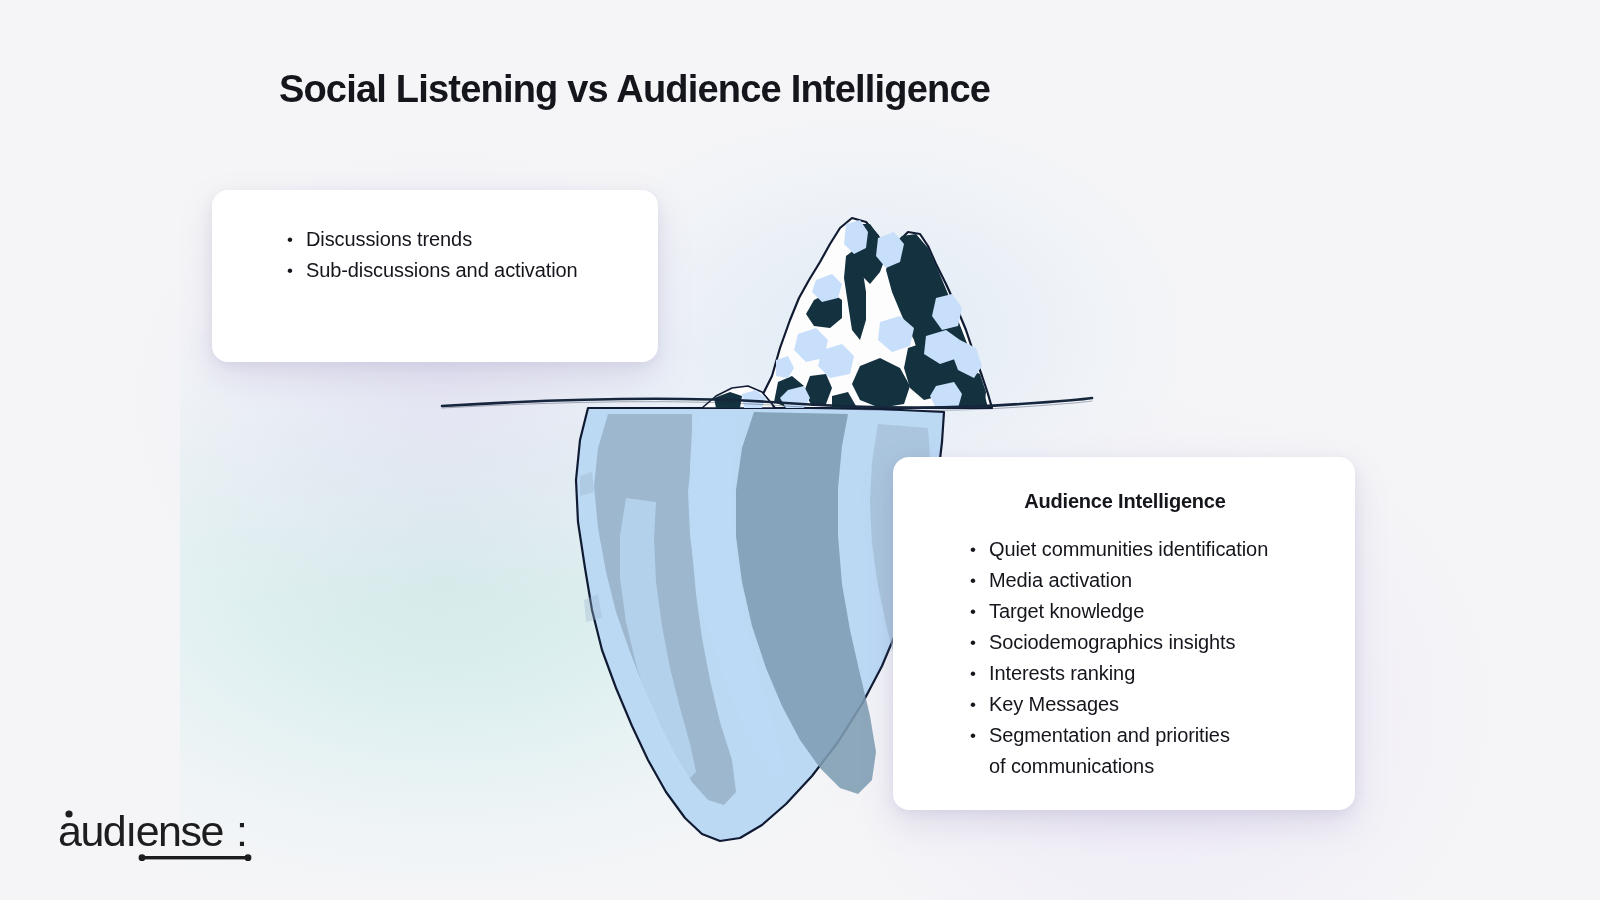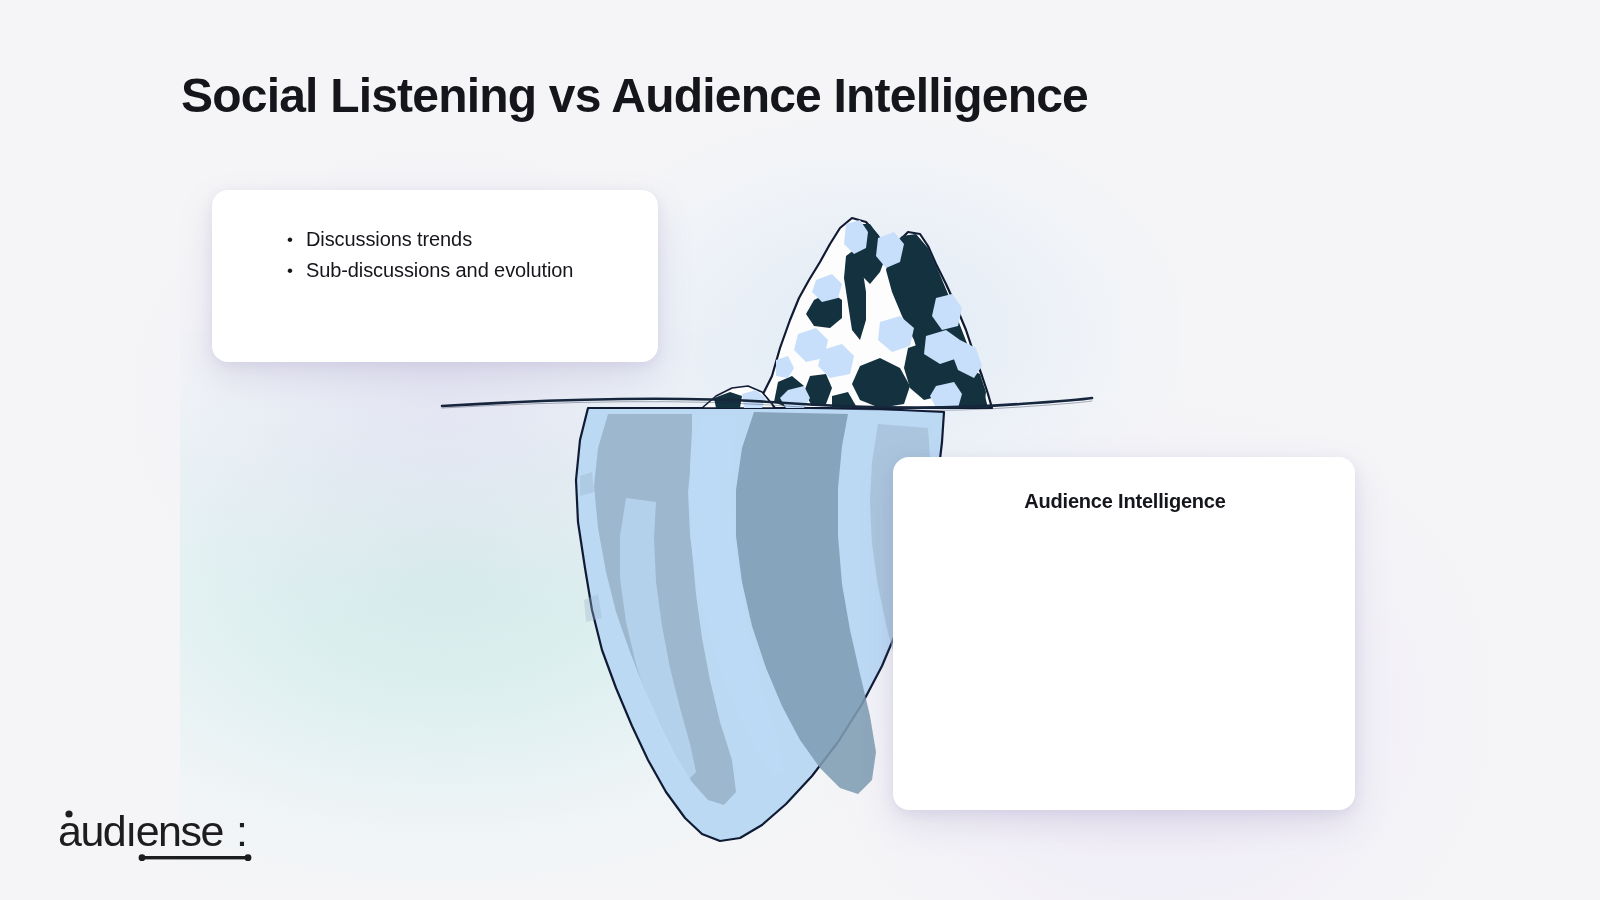--- a/index.html
+++ b/index.html
@@ -49,21 +49,21 @@
         rgba(219,232,244,0.85) 0%,
         rgba(231,239,248,0.45) 48%,
         rgba(245,245,247,0) 76%);
     pointer-events:none;
   }
 
   
   #page-title {
     position:absolute; left:0; top:68px; width:1269px;
     text-align:center;
-    font-size:48px; font-weight:bold;
+    font-size:38px; font-weight:bold;
     letter-spacing:-0.8px;
     color:#14161c;
   }
 
   
   #iceberg-illustration {
     position:absolute; left:380px; top:180px;
     width:760px; height:690px;
   }
 
@@ -197,26 +197,36 @@
     <path d="M362,214 L376,210 L386,218 L382,228 L364,228 Z" fill="#c7dffa"></path>
   </g>
 
   <path d="M62,226 Q260,214 390,222 Q530,232 640,224 Q700,220 712,218" fill="none" stroke="#16263c" stroke-width="2.6" stroke-linecap="round"></path>
   <path d="M62,228 Q260,217 390,225 Q530,235 640,227 Q700,223 712,221" fill="none" stroke="#16263c" stroke-width="1" stroke-linecap="round" opacity="0.35"></path>
 </svg>
 
 <div class="info-card" id="card-social-listening">
   <ul class="card-list">
     <li>Discussions trends</li>
-    <li>Sub-discussions and evolution</li>
+    <li>Sub-discussions and activation</li>
   </ul>
 </div>
 
 <div class="info-card" id="card-audience-intelligence">
   <div class="card-heading">Audience Intelligence</div>
+  <ul class="card-list">
+    <li>Quiet communities identification</li>
+    <li>Media activation</li>
+    <li>Target knowledge</li>
+    <li>Sociodemographics insights</li>
+    <li>Interests ranking</li>
+    <li>Key Messages</li>
+    <li>Segmentation and priorities
+of communications</li>
+  </ul>
 </div>
 
 <svg id="brand-logo" viewBox="0 0 260 62" xmlns="http://www.w3.org/2000/svg">
   <text x="0" y="40" font-family="'Liberation Sans', sans-serif" font-size="43" letter-spacing="-1.5" fill="#1d1d1f">audıense</text>
   <circle cx="11" cy="8" r="3.6" fill="#1d1d1f"></circle>
   <text x="178" y="40" font-family="'Liberation Sans', sans-serif" font-size="43" fill="#1d1d1f">:</text>
   <rect x="84" y="50" width="106" height="3.4" fill="#1d1d1f"></rect>
   <circle cx="84" cy="51.7" r="3.4" fill="#1d1d1f"></circle>
   <circle cx="190" cy="51.7" r="3.4" fill="#1d1d1f"></circle>
 </svg>

